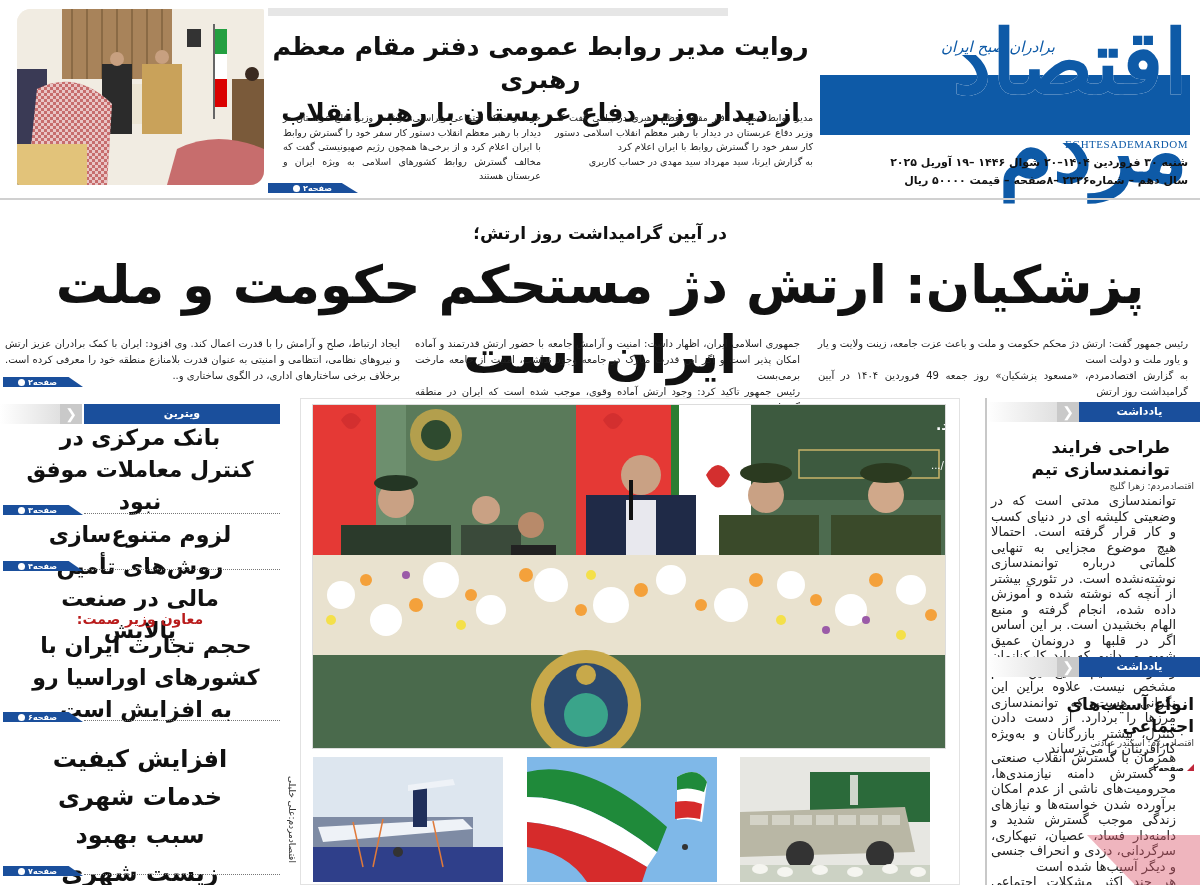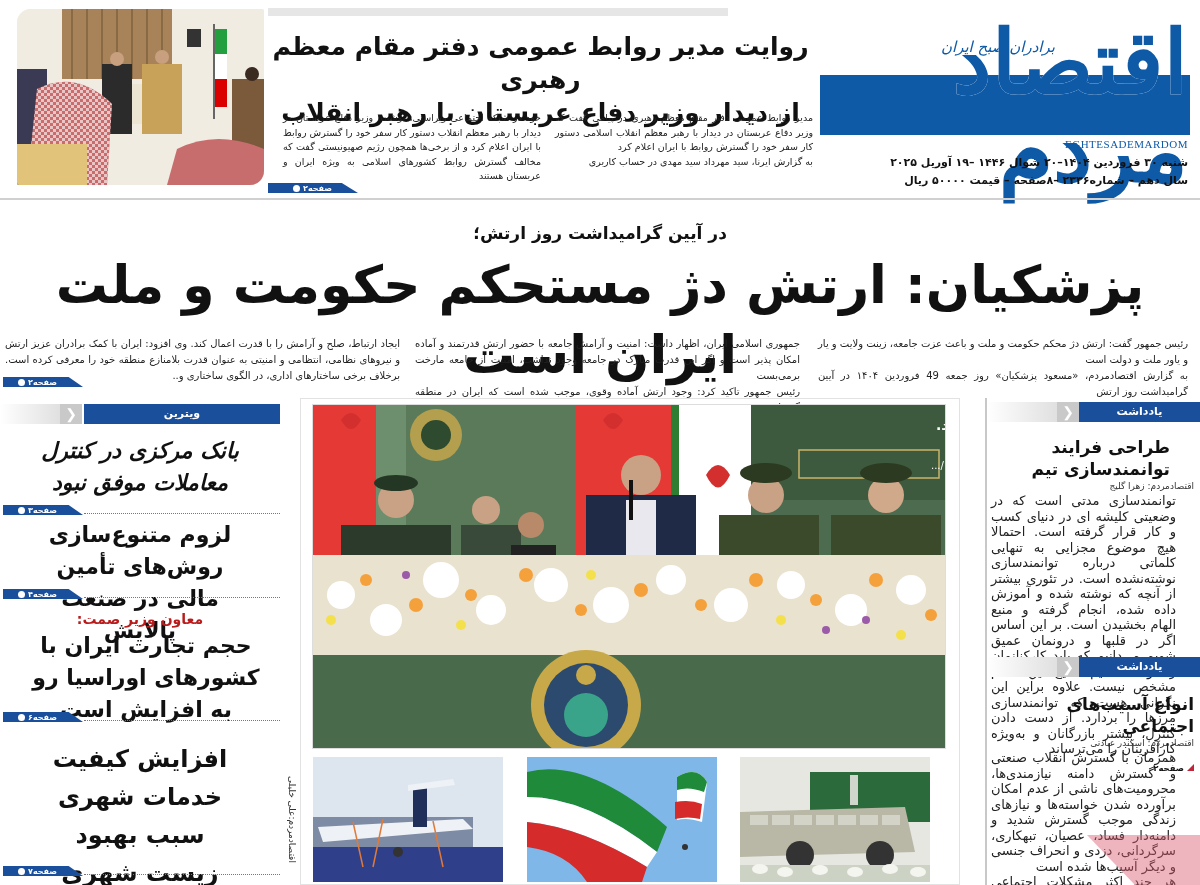--- a/index.html
+++ b/index.html
@@ -147,35 +147,35 @@
     <span>صفحه۲</span>
     <span class="page-dot"></span>
   </div>
 
 <div class="section-head" style="top:404px; left:0; width:280px;">
   <div class="fade" style="left:0; width:60px;"></div>
   <div class="arrow" style="left:60px;">❮</div>
   <div class="bar" style="width:196px;">ویترین</div>
 </div>
 
-<div class="brief" style="top:435px;font-style:italic;">
+<div class="brief" style="top:422px;">
   <h3 style="padding:0 25px;">بانک مرکزی در کنترل معاملات موفق نبود</h3>
 </div>
 <div class="brief-sep" style="top:505px;">
   <div class="page-tag">
       <span>صفحه۳</span>
       <span class="page-dot"></span>
     </div>
   <div class="dots"></div>
 </div>
 
 <div class="brief" style="top:519px;">
   <h3 style="padding:0 30px;">لزوم متنوع‌سازی روش‌های تأمین مالی در صنعت پالایش</h3>
 </div>
-<div class="brief-sep" style="top:589px;text-align:right;">
+<div class="brief-sep" style="top:561px;text-align:right;">
   <div class="page-tag">
       <span>صفحه۴</span>
       <span class="page-dot"></span>
     </div>
   <div class="dots"></div>
 </div>
 
 <div class="brief" style="top:608px;">
   <div class="kick">معاون وزیر صمت:</div>
   <h3 style="padding:0 15px;margin-left:12px;">حجم تجارت ایران با کشورهای اوراسیا رو به افزایش است</h3>

